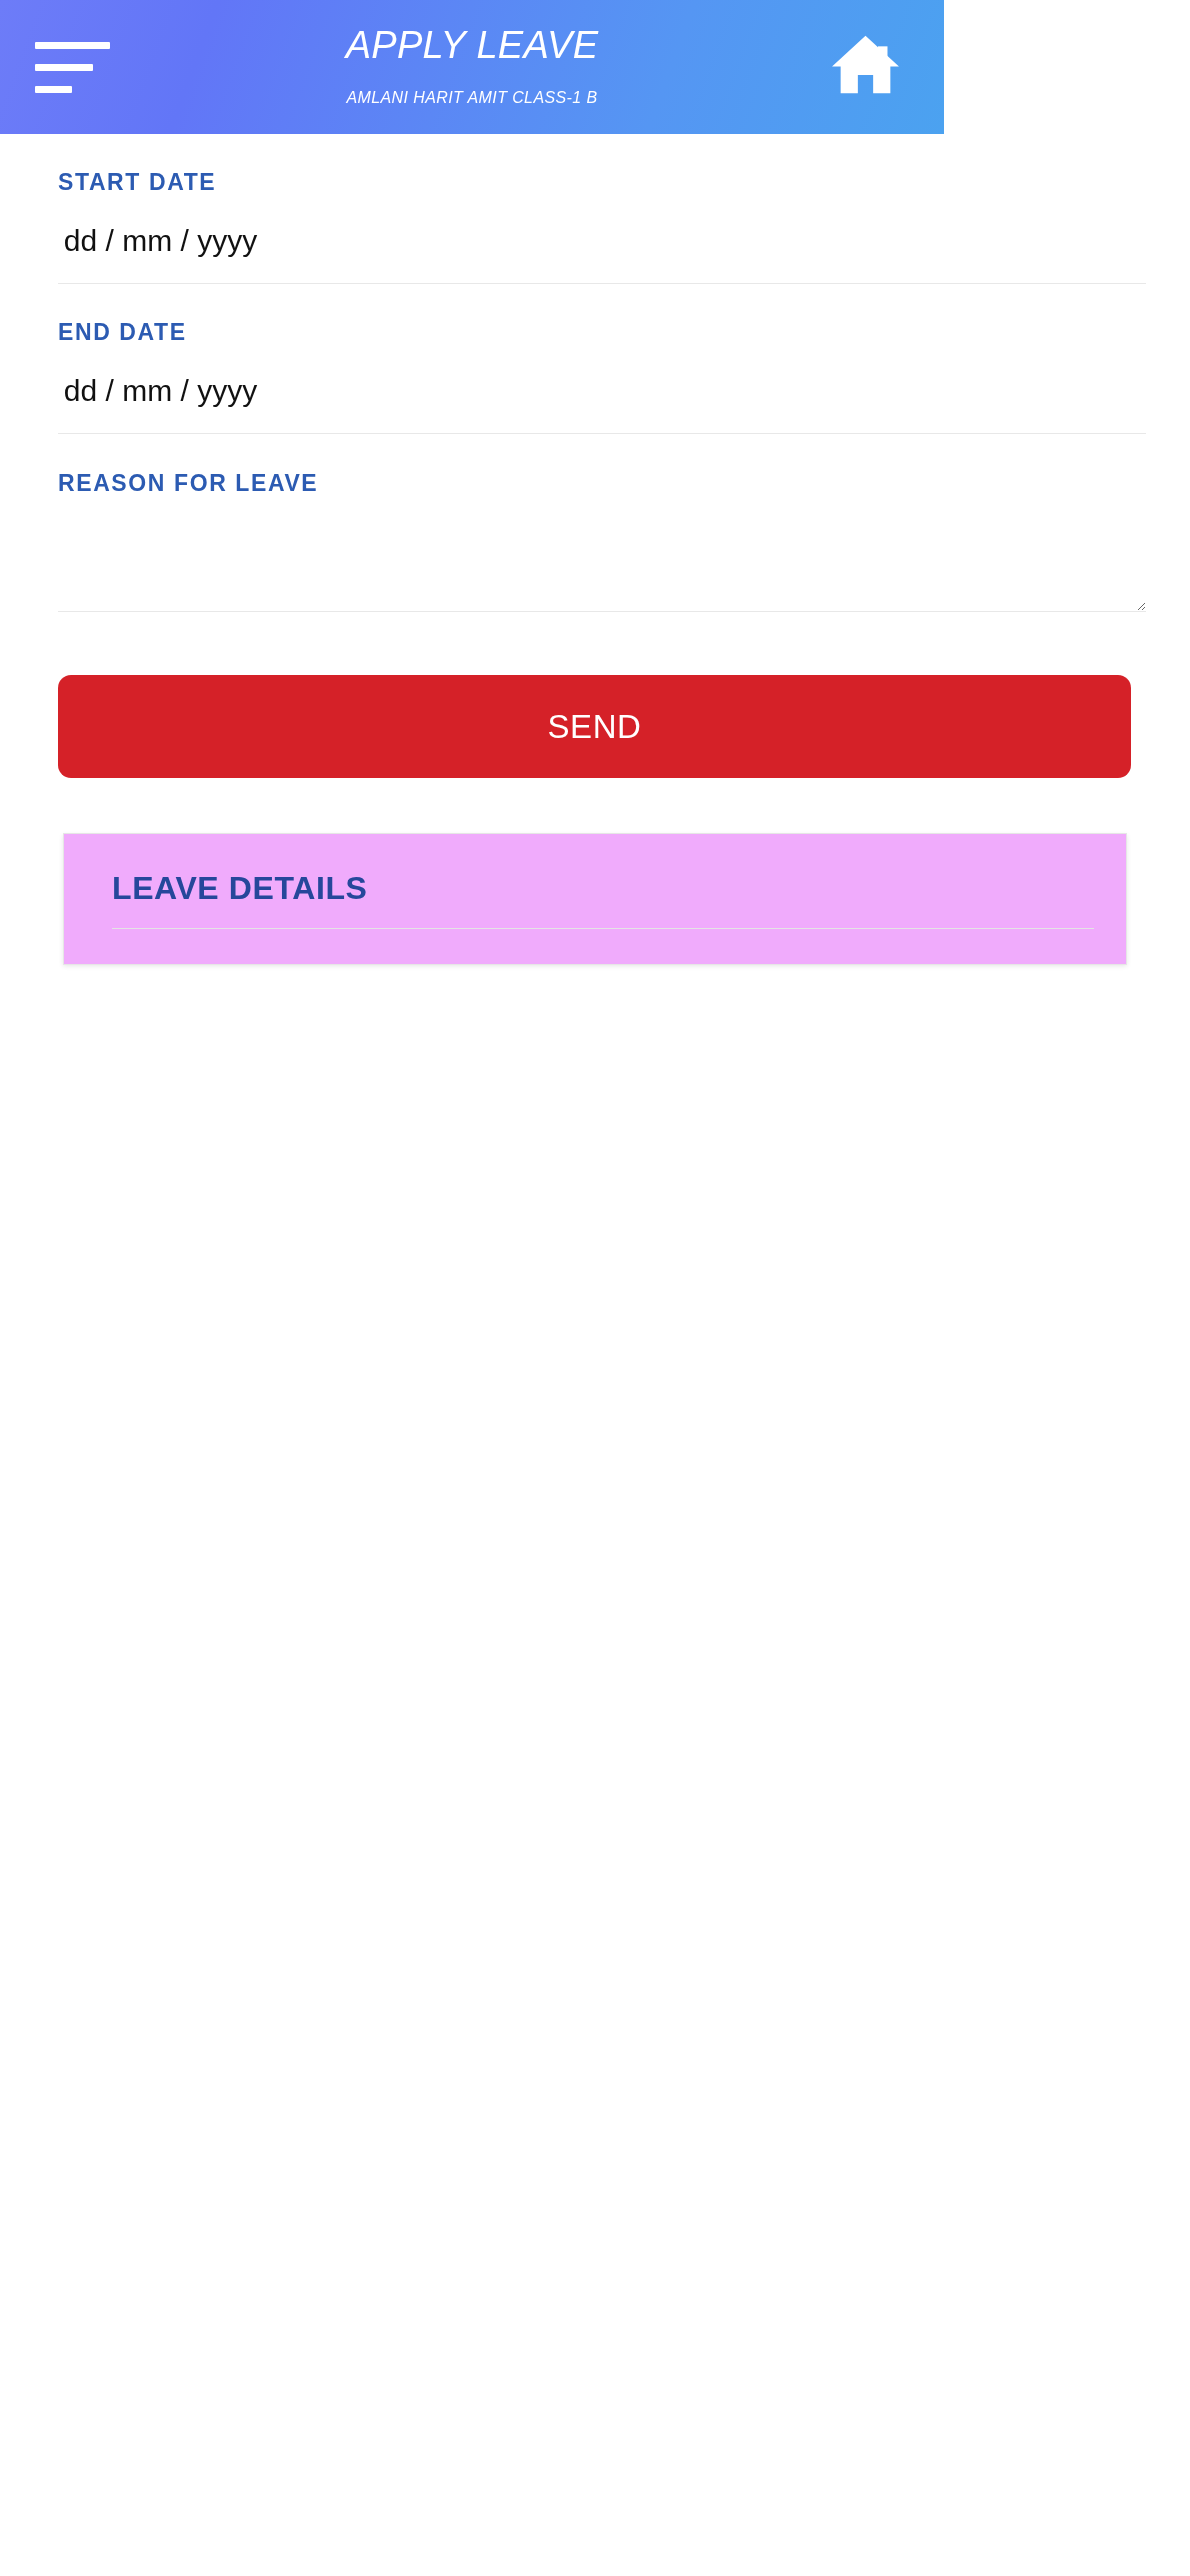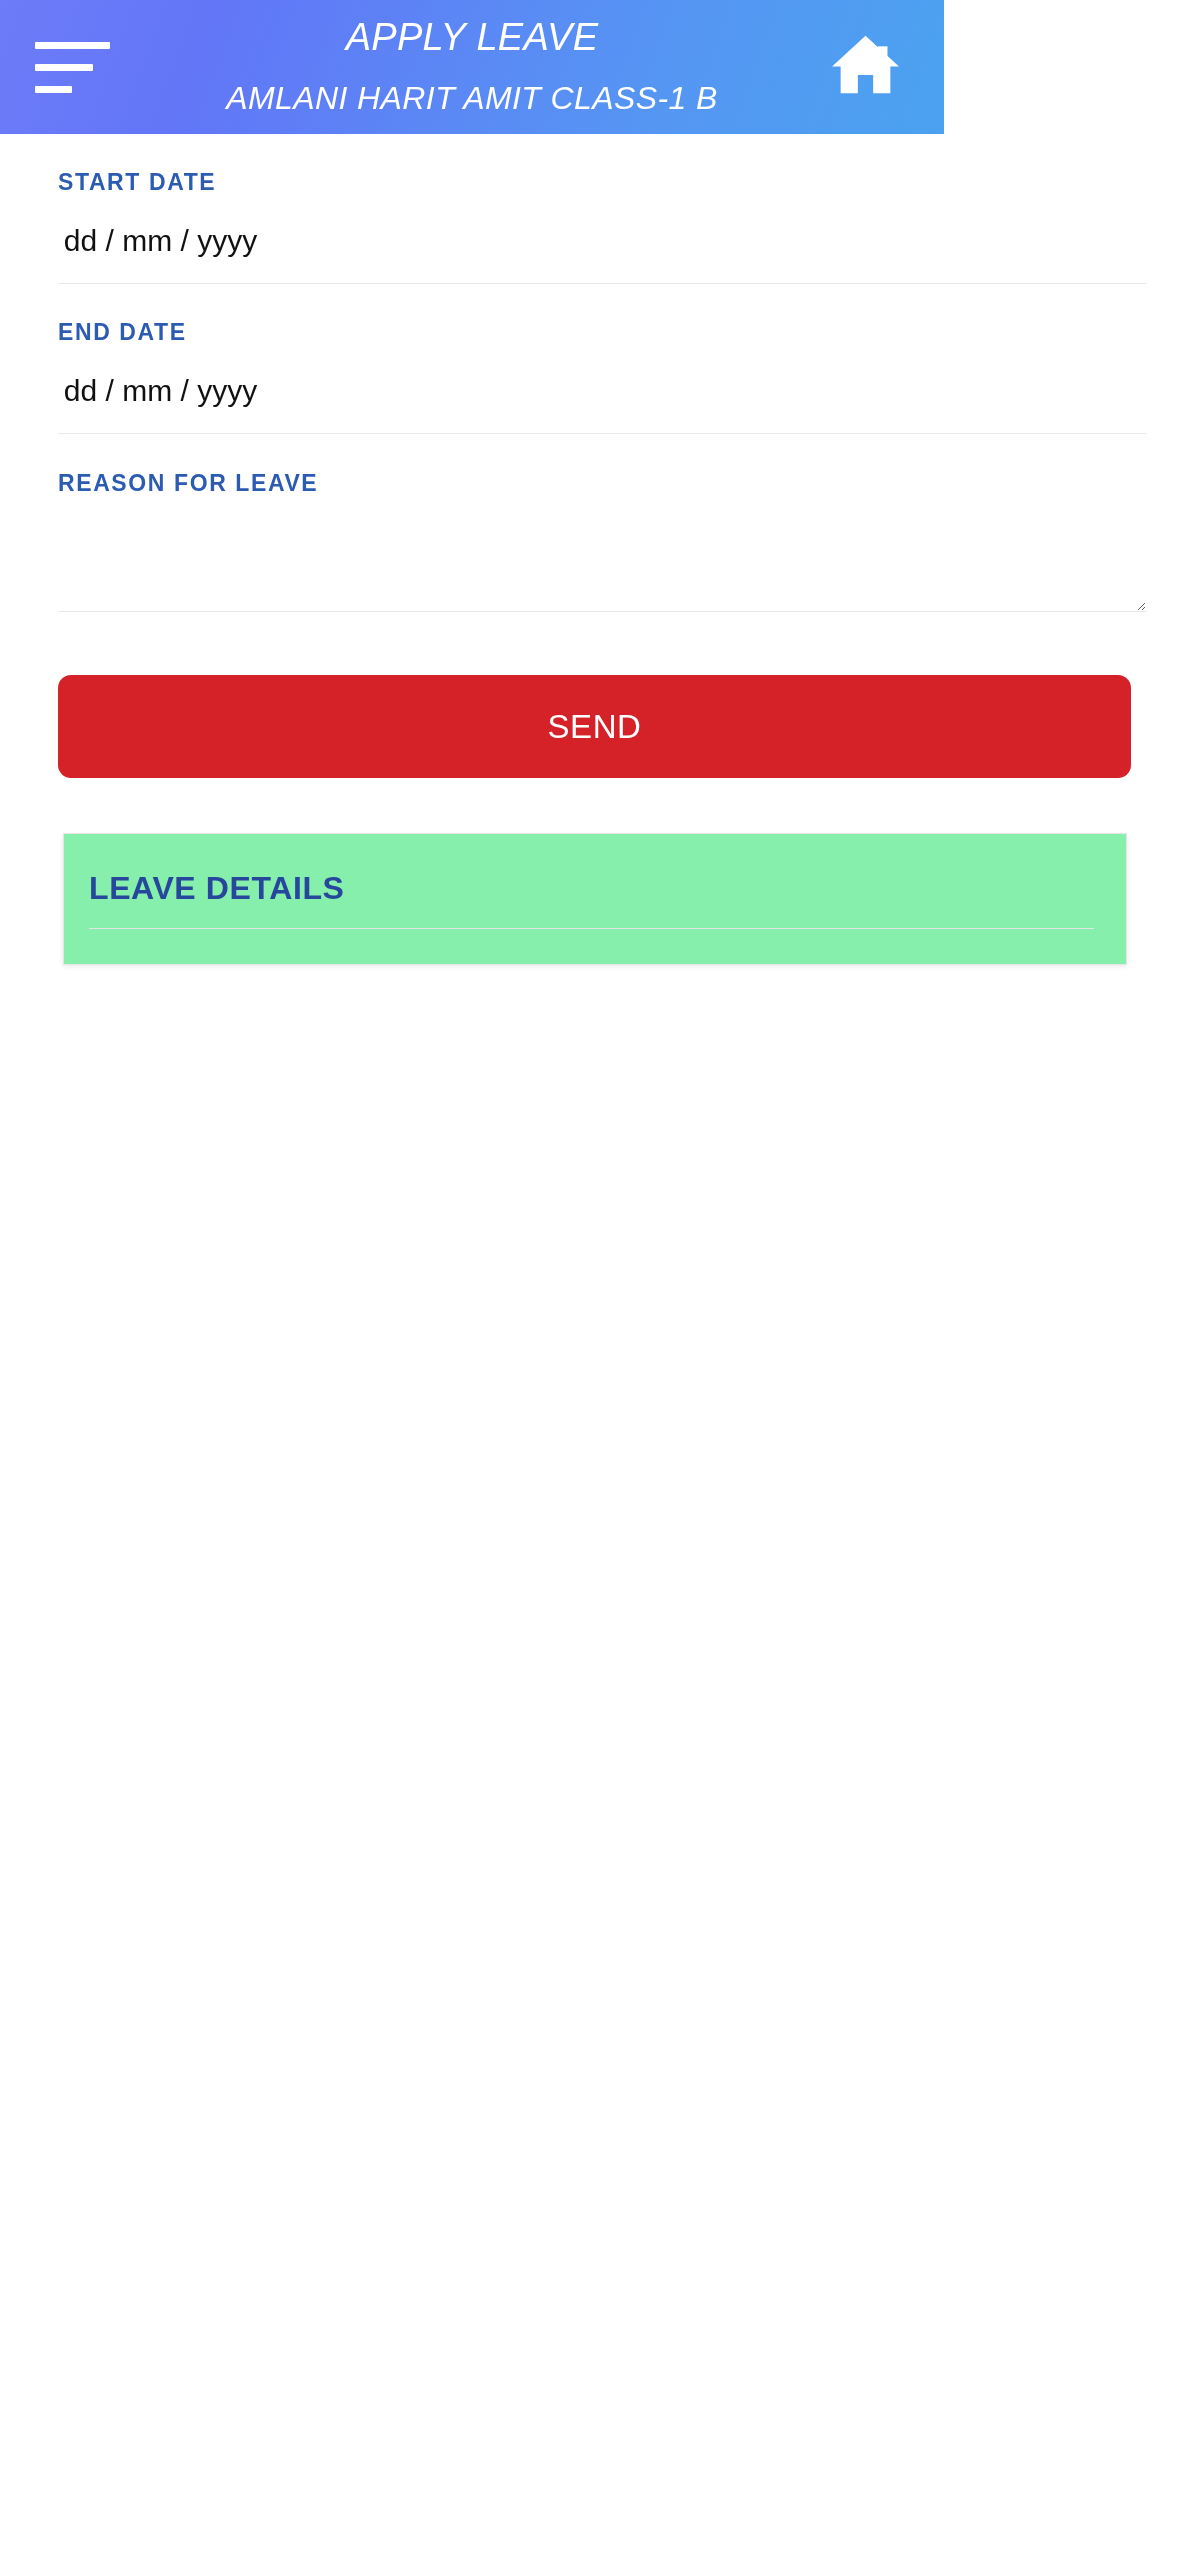--- a/index.html
+++ b/index.html
@@ -55,21 +55,21 @@
   }
   .appbar-title {
     font-size: 38px;
     font-weight: 400;
     letter-spacing: 0.3px;
     color: #ffffff;
     white-space: nowrap;
   }
   .appbar-subtitle {
     margin-top: 26px;
-    font-size: 32px;
+    font-size: 16px;
     font-weight: 400;
     letter-spacing: 0.4px;
     color: #ffffff;
     white-space: nowrap;
   }
 
   .home-btn {
     position: absolute;
     right: 43px;
     top: 31px;
@@ -154,24 +154,24 @@
     cursor: pointer;
     border-radius: 13px;
   }
 
   
   .card-wrap {
     padding: 0 63px;
     margin-top: 55px;
   }
   .card {
-    background: #86efac;
+    background: #f0abfc;
     border: 1px solid #e6e6e6;
     box-shadow: 0 1.9px 4.8px rgba(0,0,0,0.10);
-    padding: 36px 32px 35px 25px;
+    padding: 36px 32px 35px 48px;
   }
   .card-title {
     color: #26479b;
     font-size: 32px;
     font-weight: 700;
     letter-spacing: 0.6px;
   }
   .card-rule {
     margin-top: 21px;
     height: 1px;

